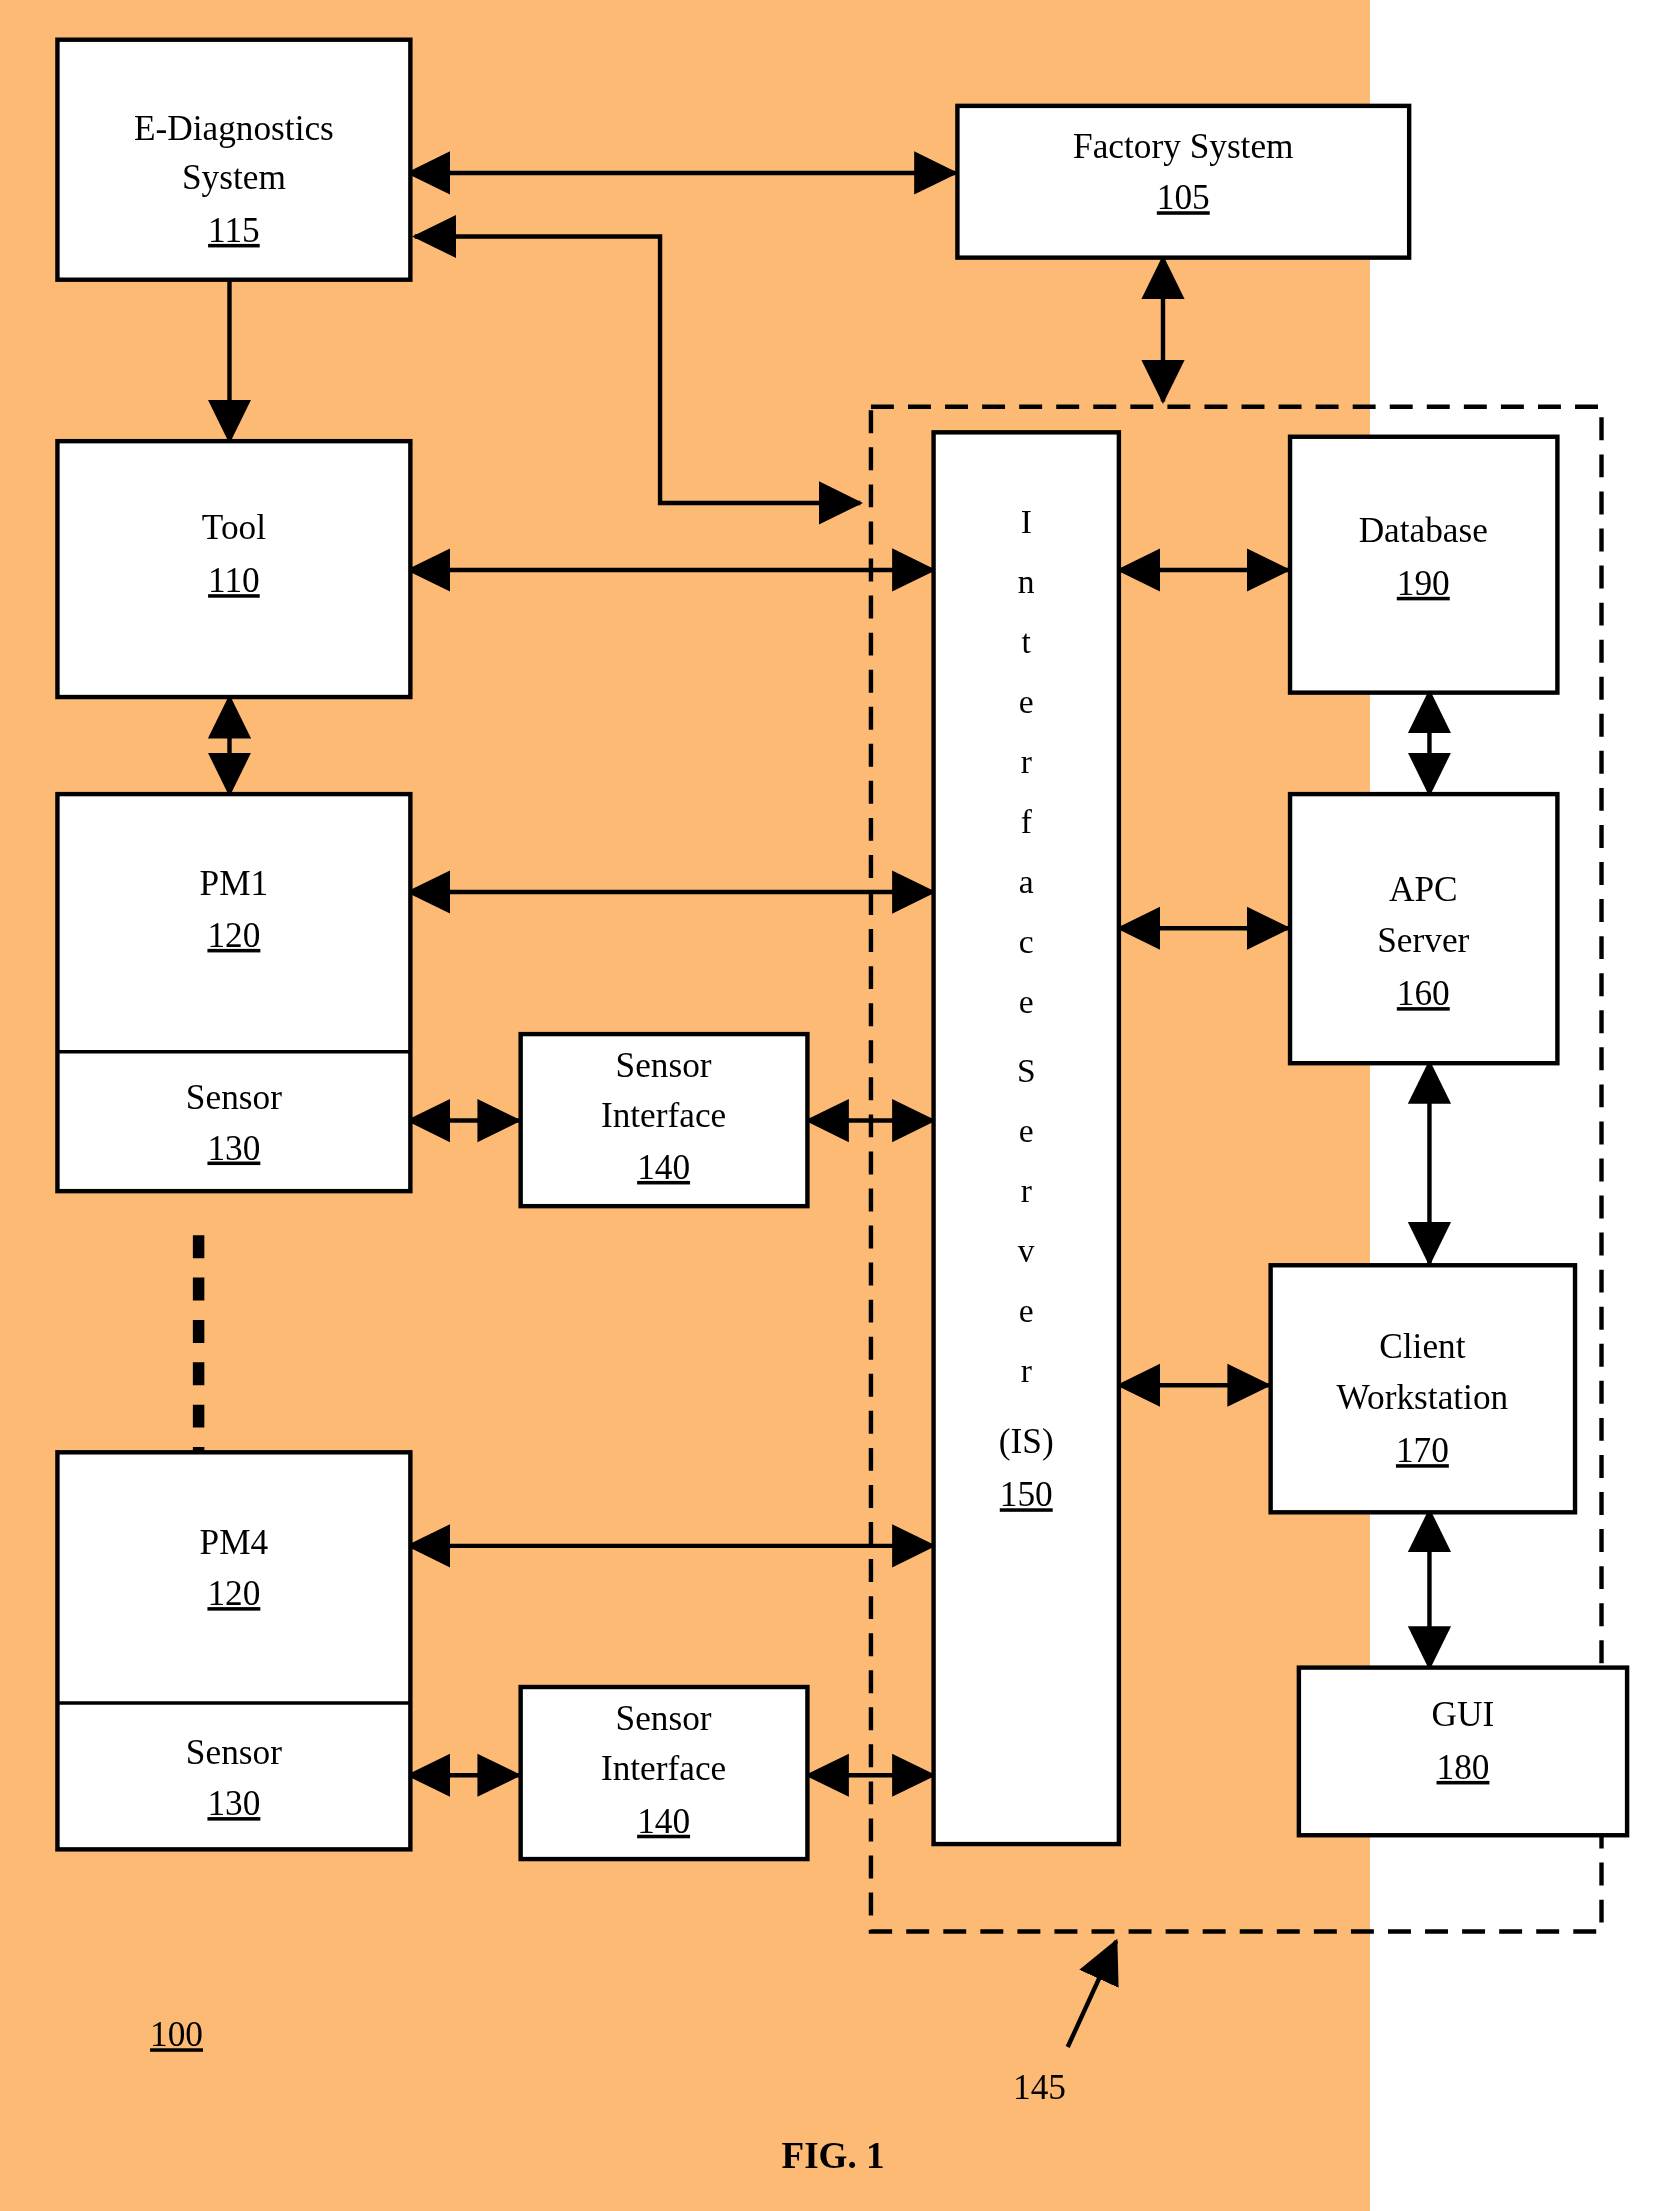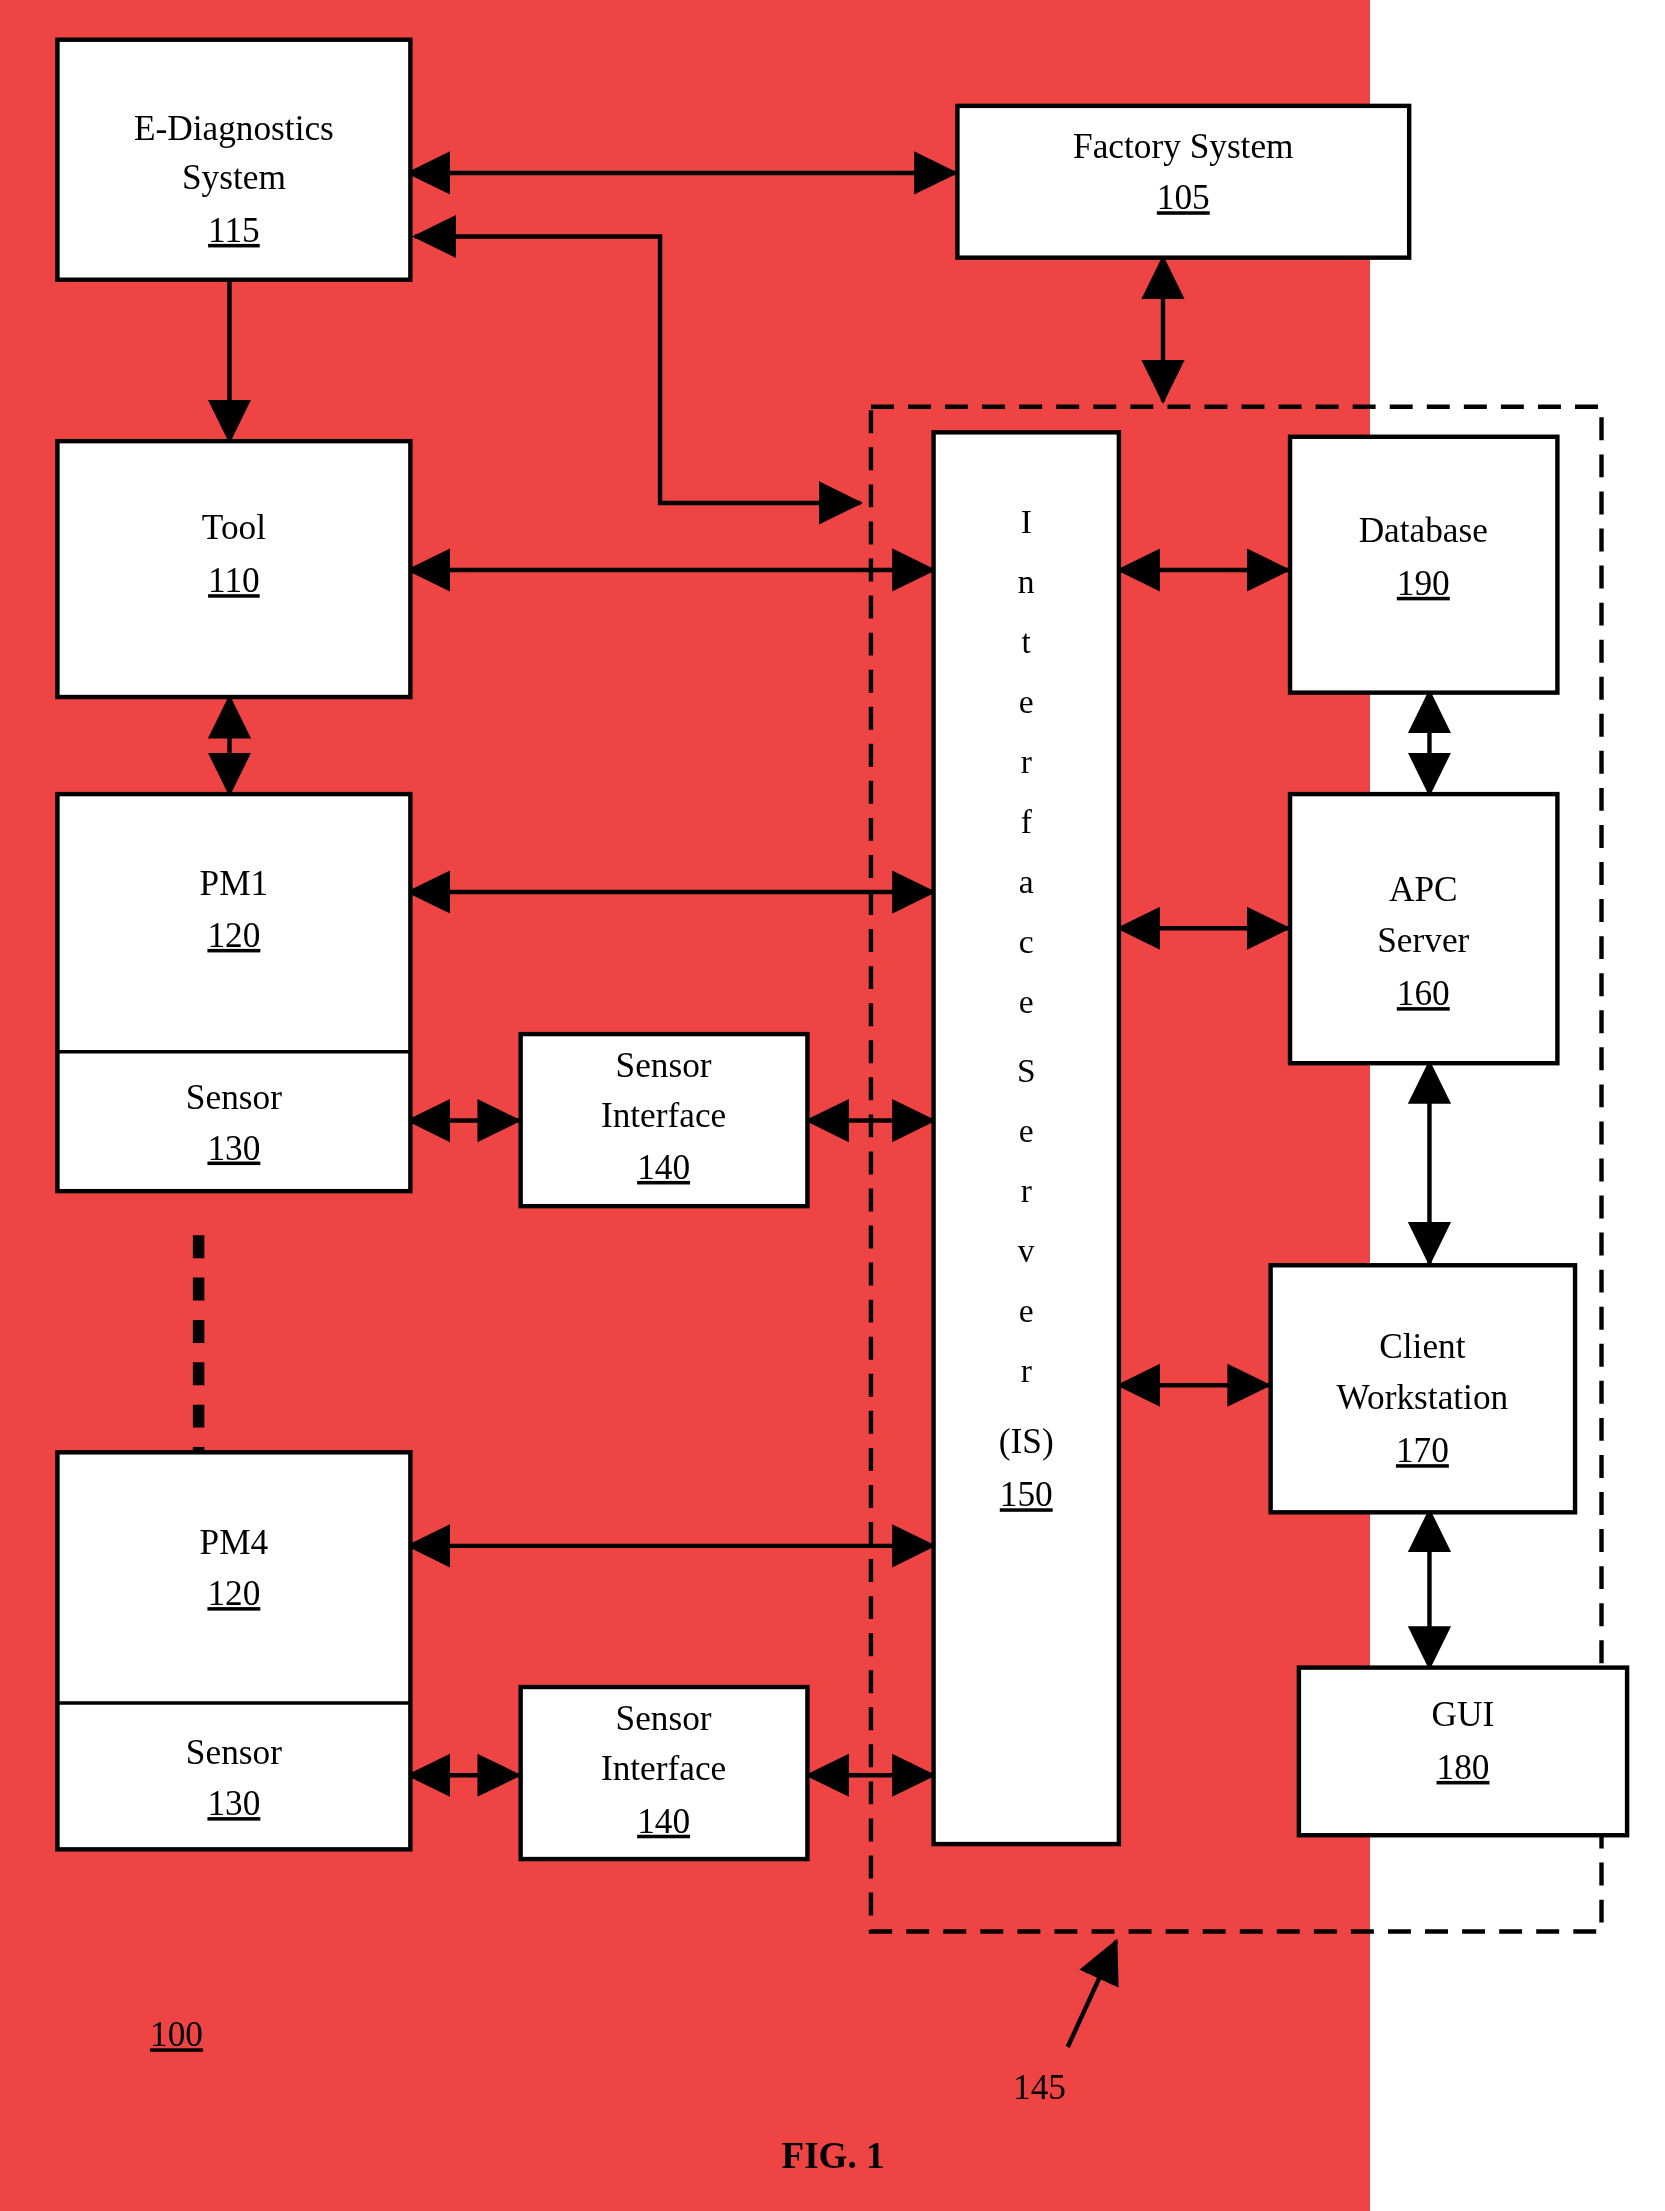--- a/index.html
+++ b/index.html
@@ -10,21 +10,21 @@
   body {
     width: 1666px;
     height: 2212px;
     overflow: hidden;
     font-family: "Liberation Serif", "DejaVu Serif", serif;
   }
   #figure-root {
     position: relative;
     width: 1370px;
     height: 2212px;
-    background: #ef4444;
+    background: #fdba74;
   }
   svg#diagram {
     position: absolute;
     top: 0;
     left: 0;
     width: 1666px;
     height: 2212px;
     display: block;
   }
   .bx {

